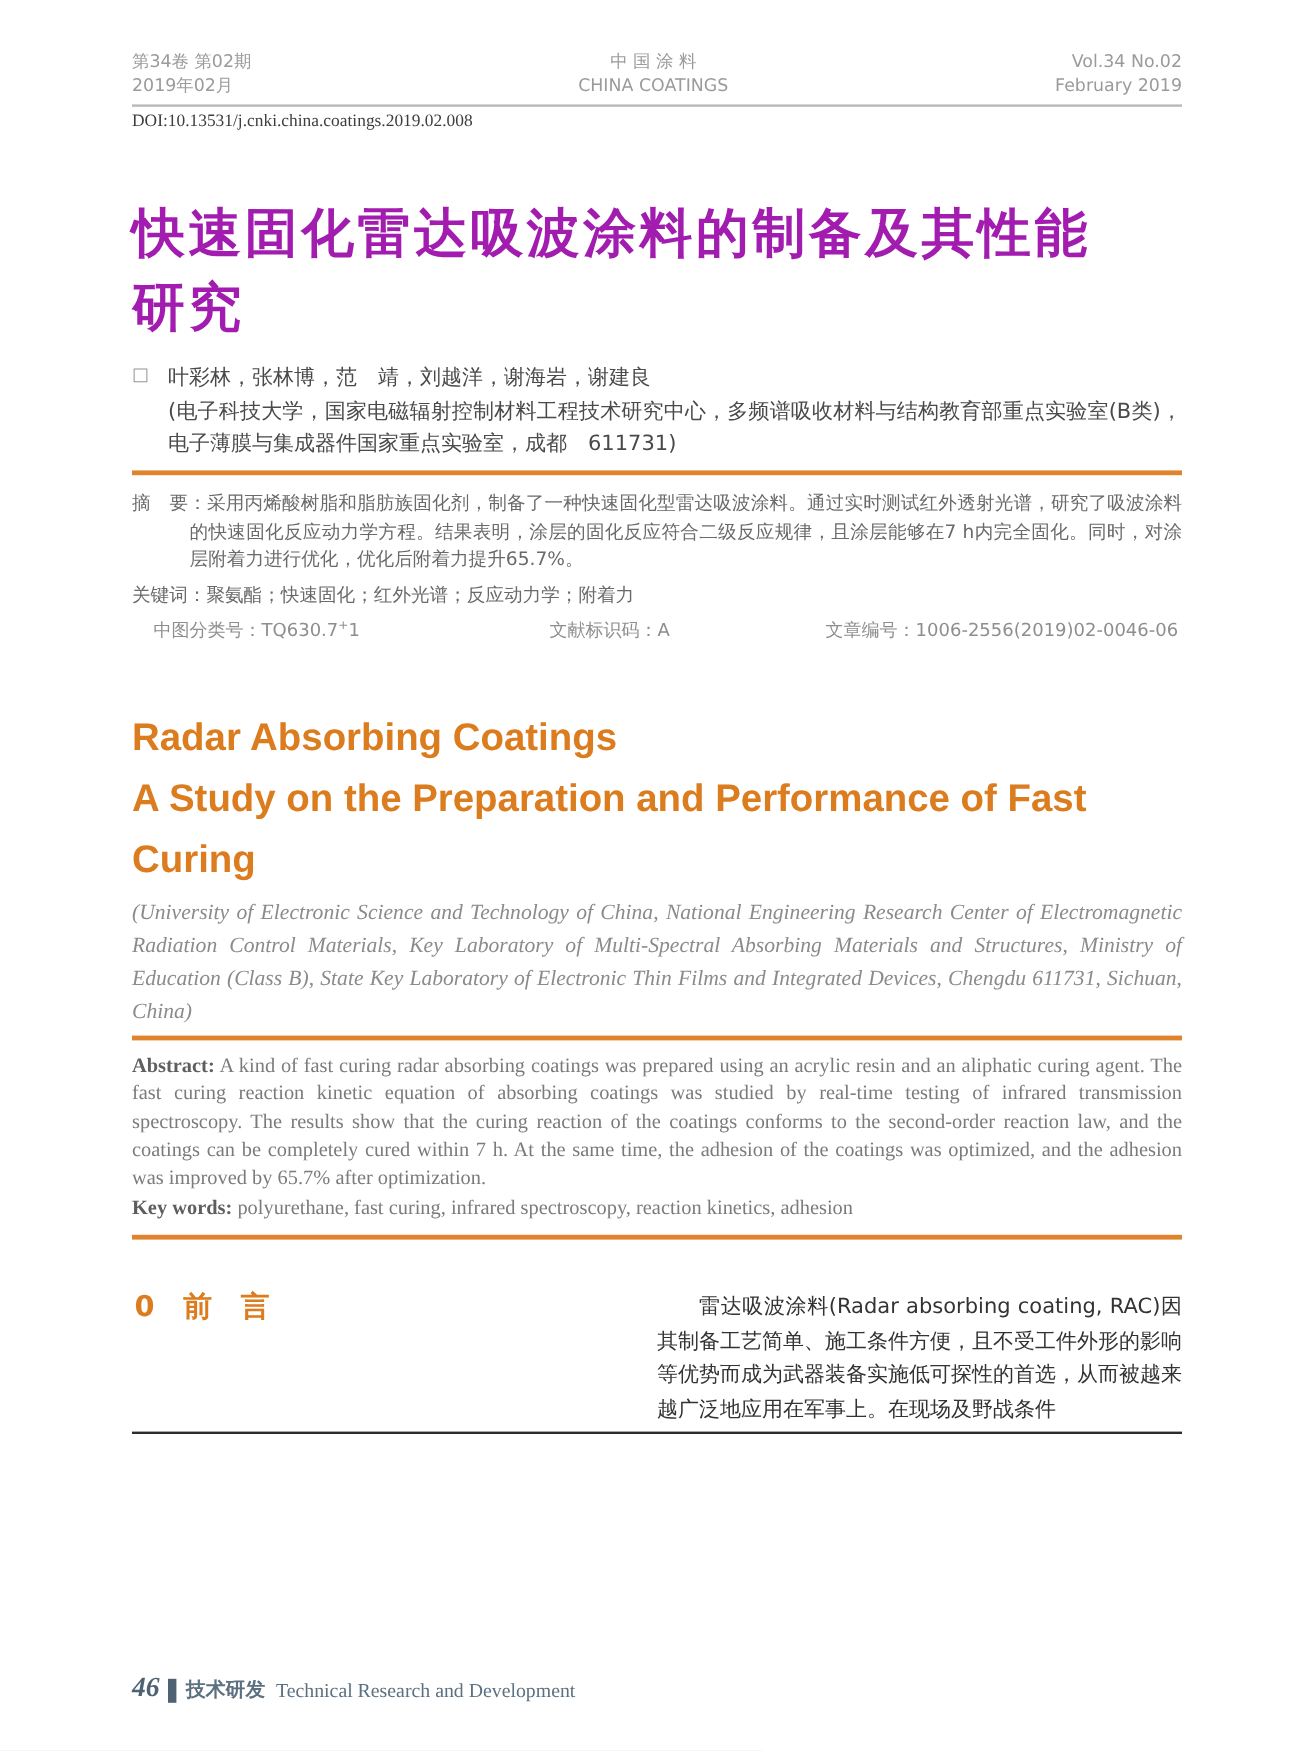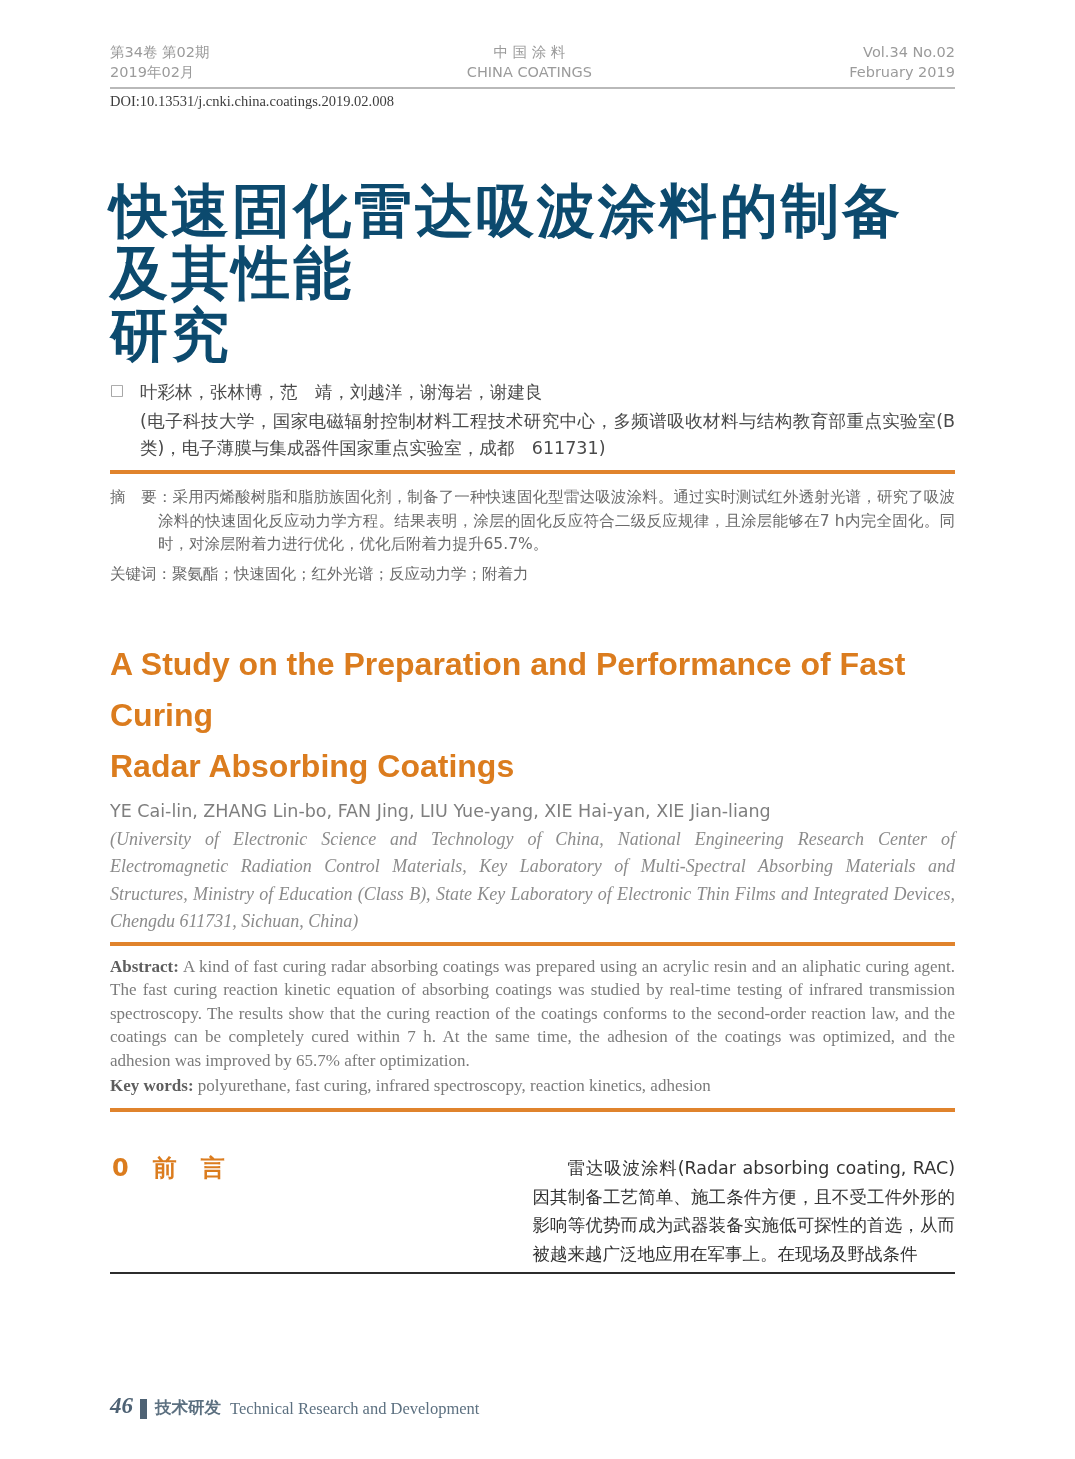--- a/index.html
+++ b/index.html
@@ -1,31 +1,31 @@
 <!DOCTYPE html>
 <html><head>
 <meta charset="utf-8">
 <style>
   * { box-sizing: border-box; }
   html,body { margin:0; padding:0; background:#e8e8e8; }
   .page {
     width:1075px; height:1459px; margin:0 auto; position:relative; overflow:hidden;
     background:#ffffff; font-family:"DejaVu Sans","Liberation Sans",sans-serif;
   }
-  .content { padding:42px 120px 0 110px; }
+  .content { padding:42px 90px 0 110px; }
 
   
   .hdr { display:flex; justify-content:space-between; color:#9b9b9b; font-size:14.5px; line-height:20px; }
   .hdr-center { text-align:center; }
   .hdr-right { text-align:right; }
   .hdr-rule { border-bottom:2px solid #b9b9b9; margin-top:5px; }
   .doi { color:#3d3d3d; font-size:14.5px; margin-top:4px; font-family:Liberation Serif, serif; }
 
   
-  .cn-title { margin-top:70px; color:#0c4a6e; font-weight:bold; font-size:58px; line-height:62px; letter-spacing:3px; }
+  .cn-title { margin-top:54px; color:#a21caf; font-weight:bold; font-size:44px; line-height:62px; letter-spacing:3px; }
   .cn-authors { margin-top:14px; position:relative; padding-left:30px; font-size:17.5px; color:#4a4a4a; }
   .marker { position:absolute; left:0; top:1px; color:#979797; font-size:15px; }
   .cn-affil { margin-top:4px; padding-left:30px; font-size:17.5px; line-height:27px; color:#4a4a4a; text-align:justify; }
   .rule-orange { height:4px; background:#E0832C; margin-top:8px; }
 
   
   .cn-abs { margin:12px 0 0 0; font-size:15.5px; line-height:23.5px; color:#6a6a6a;
             padding-left:48px; text-indent:-48px; text-align:justify; }
   .cn-kw { margin:7px 0 0 0; font-size:15.5px; color:#6a6a6a; }
   .cn-clc-row { margin-top:9px; display:flex; color:#8e8e8e; font-size:15px; padding-left:18px; }
@@ -99,26 +99,30 @@
     </div>
     <div class="cn-affil">(电子科技大学，国家电磁辐射控制材料工程技术研究中心，多频谱吸收材料与结构教育部重点实验室(B类)，电子薄膜与集成器件国家重点实验室，成都　611731)</div>
     <div class="rule-orange"></div>
 
     <p class="cn-abs">
       <span>摘　要：</span><span>采用丙烯酸树脂和脂肪族固化剂，制备了一种快速固化型雷达吸波涂料。通过实时测试红外透射光谱，研究了吸波涂料的快速固化反应动力学方程。结果表明，涂层的固化反应符合二级反应规律，且涂层能够在7 h内完全固化。同时，对涂层附着力进行优化，优化后附着力提升65.7%。</span>
     </p>
     <p class="cn-kw">
       <span>关键词：</span><span>聚氨酯；快速固化；红外光谱；反应动力学；附着力</span>
     </p>
+    <div class="cn-clc-row">
+      <span class="c1"><span>中图分类号：</span><span>TQ630.7</span><sup>+</sup><span>1</span></span>
+      <span class="c2"><span>文献标识码：</span><span>A</span></span>
+      <span class="c3"><span>文章编号：</span><span>1006-2556(2019)02-0046-06</span></span>
+    </div>
 
     <div class="en-title">
+      <div>Radar Absorbing Coatings</div>
       <div>A Study on the Preparation and Performance of Fast Curing</div>
-      <div>Radar Absorbing Coatings</div>
     </div>
-    <div class="en-authors">YE Cai-lin, ZHANG Lin-bo, FAN Jing, LIU Yue-yang, XIE Hai-yan, XIE Jian-liang</div>
     <p class="en-affil">(University of Electronic Science and Technology of China, National Engineering Research Center of Electromagnetic Radiation Control Materials, Key Laboratory of Multi-Spectral Absorbing Materials and Structures, Ministry of Education (Class B), State Key Laboratory of Electronic Thin Films and Integrated Devices, Chengdu 611731, Sichuan, China)</p>
     <div class="rule-orange-2"></div>
 
     <p class="en-abs">
       <span class="lbl">Abstract:</span><span> A kind of fast curing radar absorbing coatings was prepared using an acrylic resin and an aliphatic curing agent. The fast curing reaction kinetic equation of absorbing coatings was studied by real-time testing of infrared transmission spectroscopy. The results show that the curing reaction of the coatings conforms to the second-order reaction law, and the coatings can be completely cured within 7 h. At the same time, the adhesion of the coatings was optimized, and the adhesion was improved by 65.7% after optimization.</span>
     </p>
     <p class="en-kw">
       <span class="lbl">Key words:</span><span> polyurethane, fast curing, infrared spectroscopy, reaction kinetics, adhesion</span>
     </p>
     <div class="rule-orange-3"></div>

